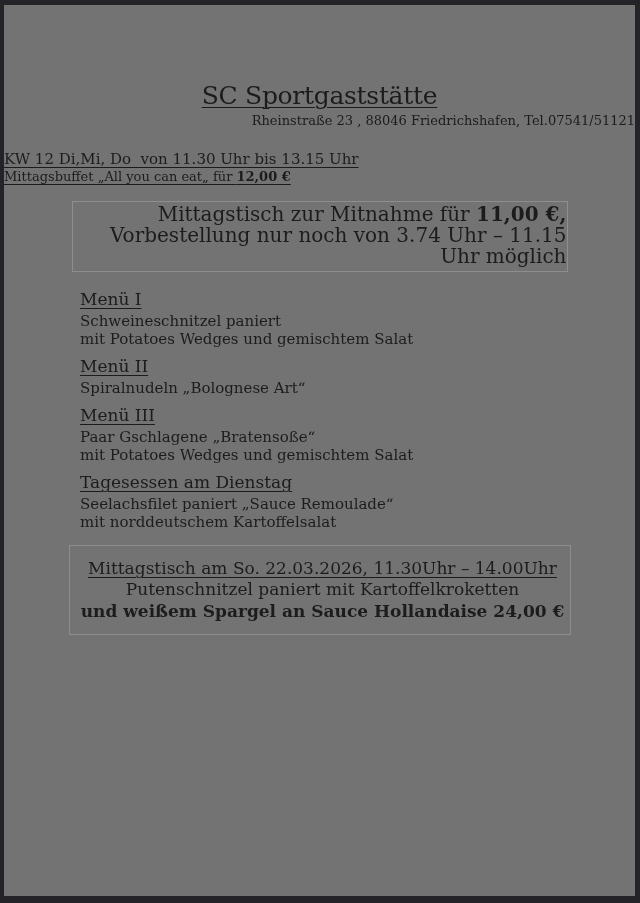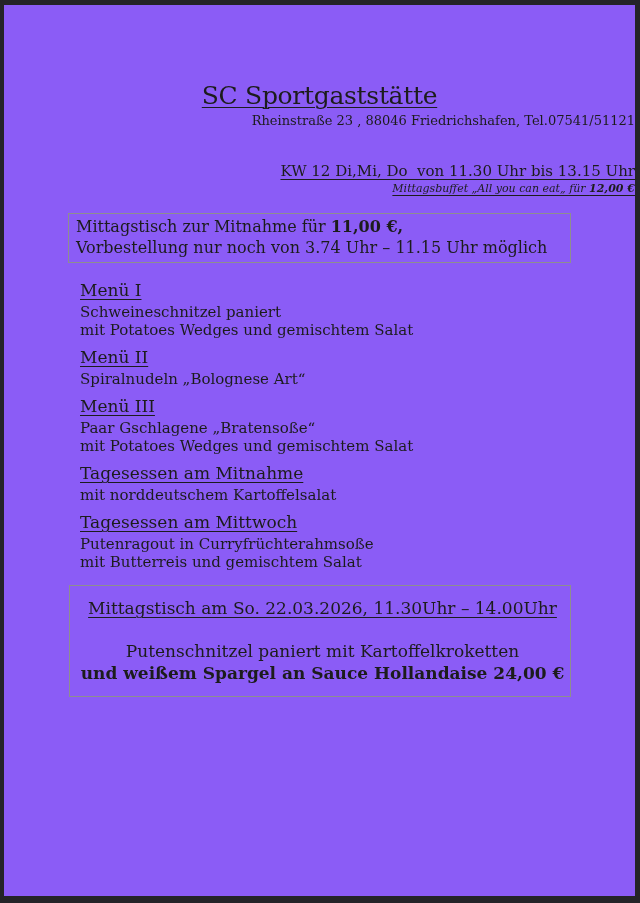--- a/index.html
+++ b/index.html
@@ -6,61 +6,60 @@
   body {
     width: 640px; height: 903px;
     background: #242428;
     position: relative;
     font-family: "DejaVu Serif", serif;
     overflow: hidden;
   }
   .page {
     position: absolute;
     left: 4px; top: 5px; right: 5px; bottom: 7px;
-    background: #8b5cf6;
+    background: #737373;
     color: #1c1c1c;
   }
   .u { text-decoration: underline; text-decoration-thickness: 1px; text-underline-offset: 3px; }
 
   .title {
     margin-top: 76px;
     font-size: 25px;
     line-height: 30px;
     letter-spacing: -0.3px;
     text-align: center;
   }
   .address {
     font-size: 13px;
     line-height: 19px;
     text-align: right;
   }
   .kw-line {
-    margin-top: 32px;
+    margin-top: 20px;
     font-size: 15px;
     line-height: 18px;
-    text-align: right;
+    text-align: left;
     white-space: pre-wrap;
   }
   .buffet-line {
-    font-size: 11px;
+    font-size: 13px;
     line-height: 18px;
-    text-align: right;
+    text-align: left;
     white-space: pre-wrap;
-    font-style: italic;
   }
   .bold { font-weight: bold; }
 
   .notice-box {
     width: 494px;
     margin: 15px auto 0 auto;
     border: 1px solid #8e8e8e;
-    text-align: left;
-    font-size: 16px;
+    text-align: right;
+    font-size: 20px;
     line-height: 21px;
-    padding: 2px 0 4px 7px;
+    padding: 2px 0 4px 0;
   }
 
   .menu {
     margin-left: 76px;
     margin-top: 17px;
   }
   .menu-section { margin-bottom: 8px; }
   .menu-heading {
     font-size: 17px;
     line-height: 20px;
@@ -76,21 +75,21 @@
     margin: 14px auto 0 auto;
     border: 1px solid #8e8e8e;
     text-align: center;
     padding: 12px 0 12px 6px;
   }
   .sunday-heading {
     font-size: 17px;
     line-height: 20px;
   }
   .sunday-line1 {
-    margin-top: 22px;
+    margin-top: 0;
     font-size: 17px;
     line-height: 22px;
   }
   .sunday-line2 {
     font-size: 17px;
     line-height: 22px;
     font-weight: bold;
   }
 </style>
 </head>
@@ -122,29 +121,25 @@
       <div class="menu-line">Spiralnudeln „Bolognese Art“</div>
     </div>
 
     <div class="menu-section">
       <div class="menu-heading u">Menü III</div>
       <div class="menu-line">Paar Gschlagene „Bratensoße“</div>
       <div class="menu-line">mit Potatoes Wedges und gemischtem Salat</div>
     </div>
 
     <div class="menu-section">
-      <div class="menu-heading u">Tagesessen am Mitnahme</div>
+      <div class="menu-heading u">Tagesessen am Dienstag</div>
+      <div class="menu-line">Seelachsfilet paniert „Sauce Remoulade“</div>
       <div class="menu-line">mit norddeutschem Kartoffelsalat</div>
     </div>
 
-    <div class="menu-section">
-      <div class="menu-heading u">Tagesessen am Mittwoch</div>
-      <div class="menu-line">Putenragout in Curryfrüchterahmsoße</div>
-      <div class="menu-line">mit Butterreis und gemischtem Salat</div>
-    </div>
 
 
   </div>
 
   <div class="sunday-box">
     <div class="sunday-heading u">Mittagstisch am So. 22.03.2026, 11.30Uhr – 14.00Uhr</div>
     <div class="sunday-line1">Putenschnitzel paniert mit Kartoffelkroketten</div>
     <div class="sunday-line2">und weißem Spargel an Sauce Hollandaise 24,00 €</div>
   </div>
 

